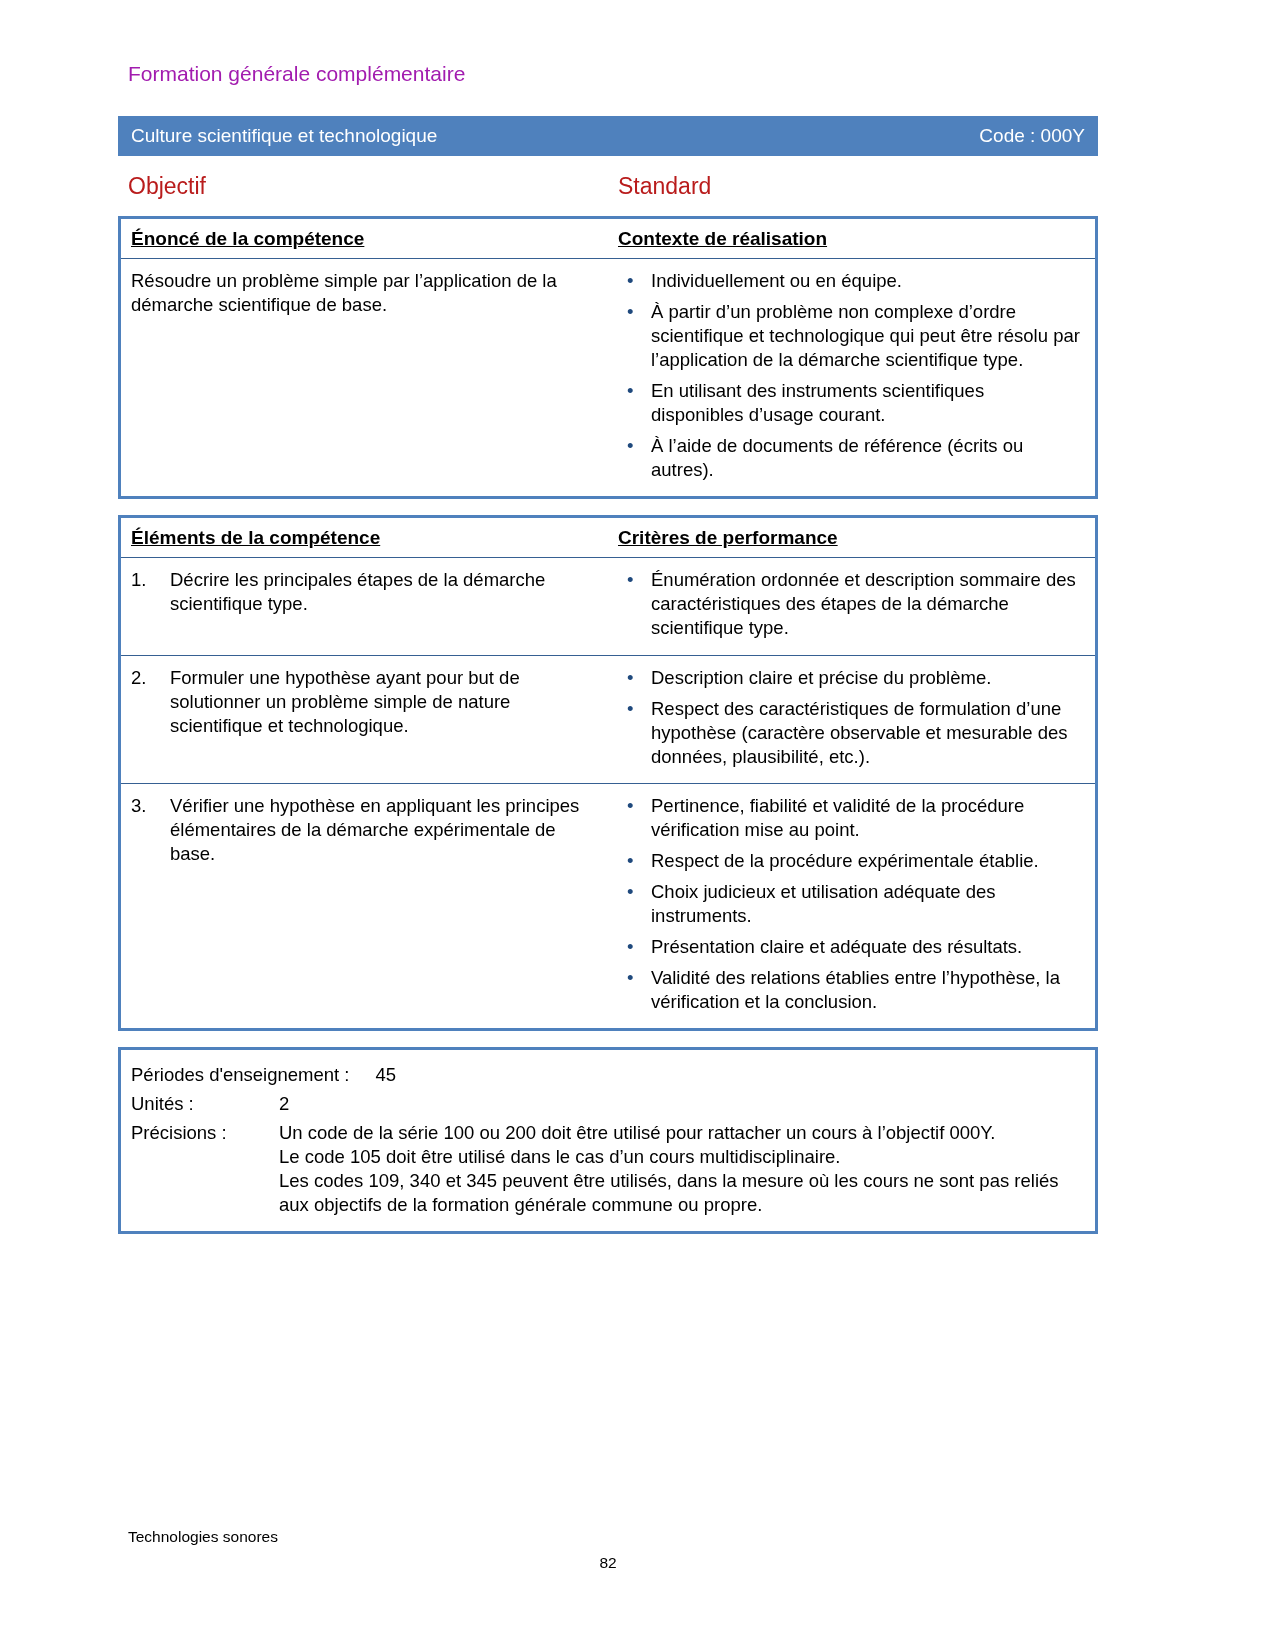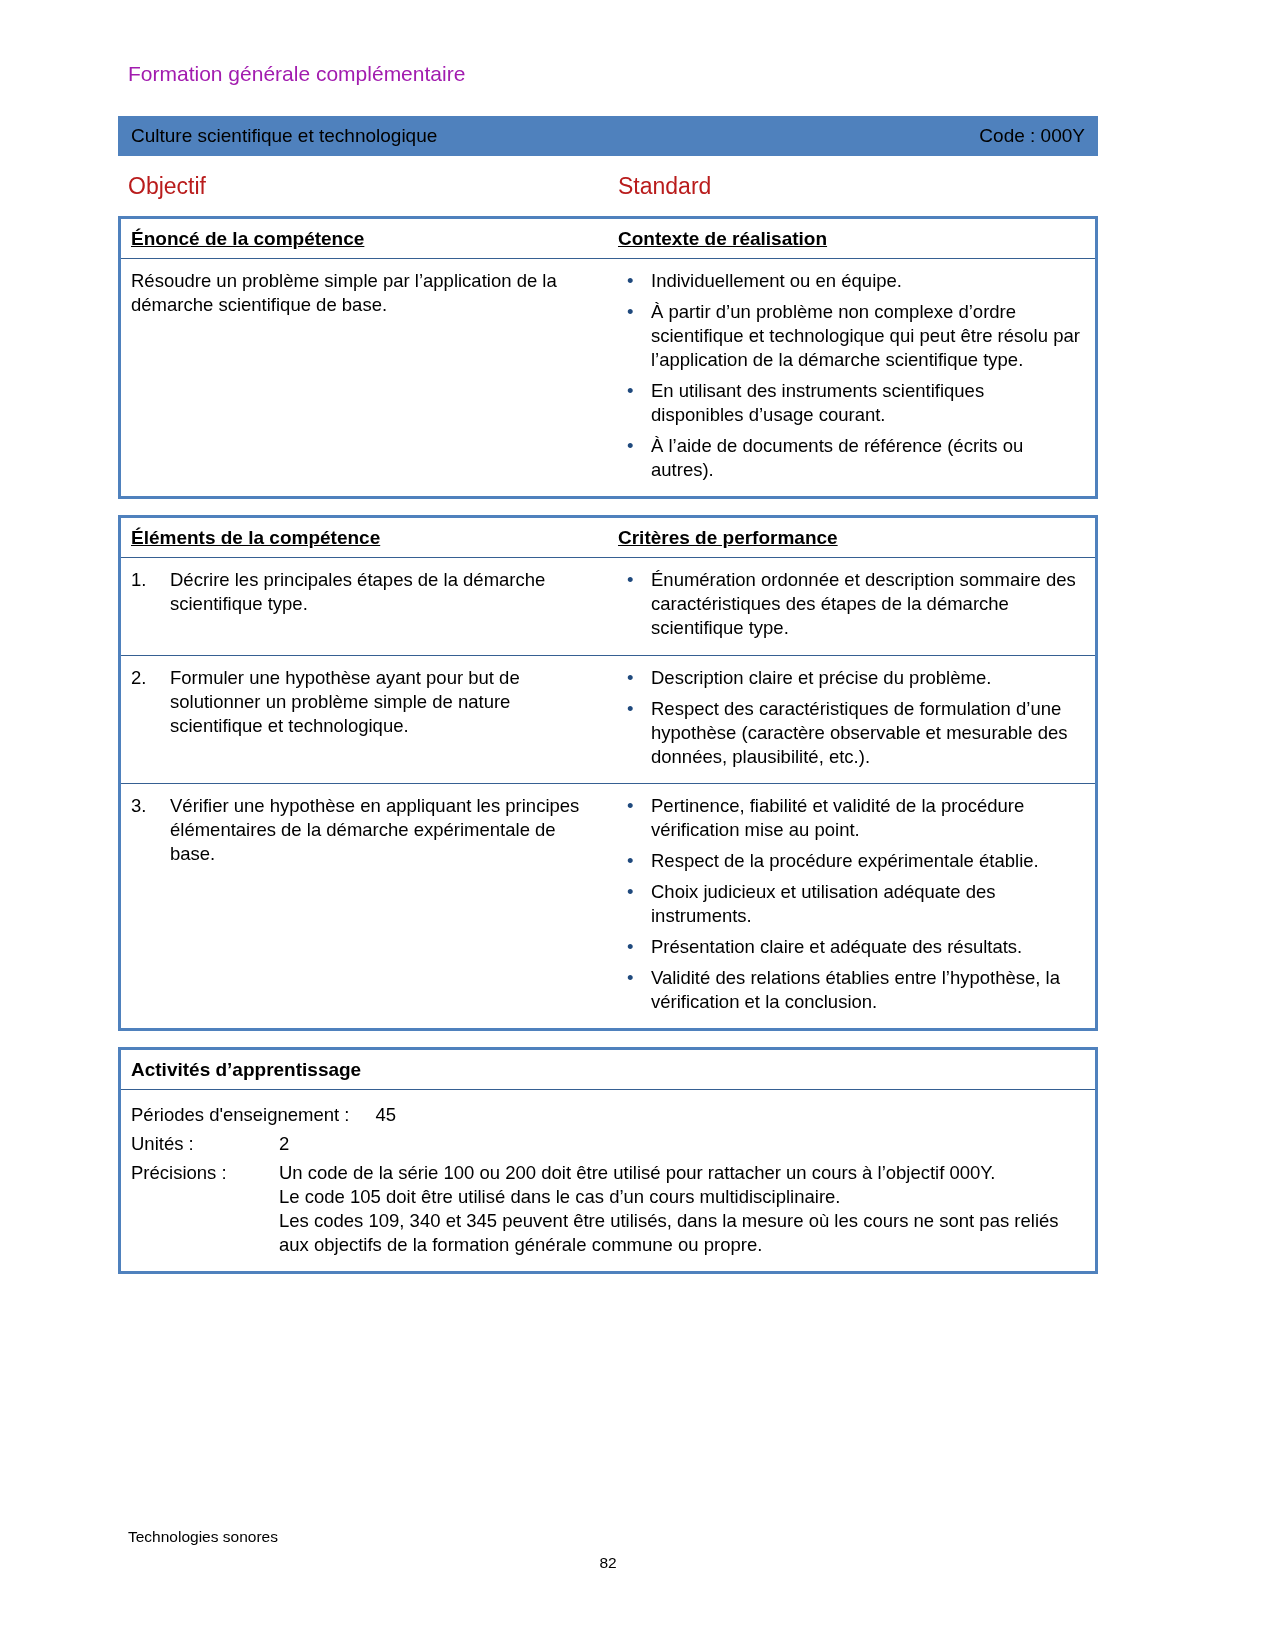--- a/index.html
+++ b/index.html
@@ -9,21 +9,21 @@
     box-sizing:border-box; overflow:hidden;
   }
   .content { position:absolute; left:118px; width:980px; top:0; }
 
   .section-title {
     margin-top:62px; padding-left:10px;
     font-size:21px; color:#a21caf; font-weight:normal;
   }
 
   .banner {
-    margin-top:30px; background:#4f81bd; color:#000000;
+    margin-top:30px; background:#4f81bd; color:#ffffff;
     height:40px; display:flex; align-items:center; justify-content:space-between;
     padding:0 13px; box-sizing:border-box; font-size:19px;
   }
 
   .col-headings { display:grid; grid-template-columns:1fr 1fr; margin-top:17px; }
   .col-headings .h { font-size:23px; font-weight:normal; color:#b91c1c; padding-left:10px; }
 
   .tbl {
     margin-top:16px; border:3px solid #4f81bd; background:#fff;
   }
@@ -182,21 +182,20 @@
             <div class="bullet">
               <span class="dot">•</span>
               <span class="btxt">Validité des relations établies entre l’hypothèse, la vérification et la conclusion.</span>
             </div>
           </div>
         </div>
       </div>
     </div>
 
     <div class="tbl">
-      <div class="act-head">Activités d’apprentissage</div>
       <div class="act-body">
         <div class="act-row">
           <span>Périodes d'enseignement :</span>
           <span style="margin-left:26px;">45</span>
         </div>
         <div class="act-row">
           <span class="lbl">Unités :</span>
           <span class="val">2</span>
         </div>
         <div class="act-row">

